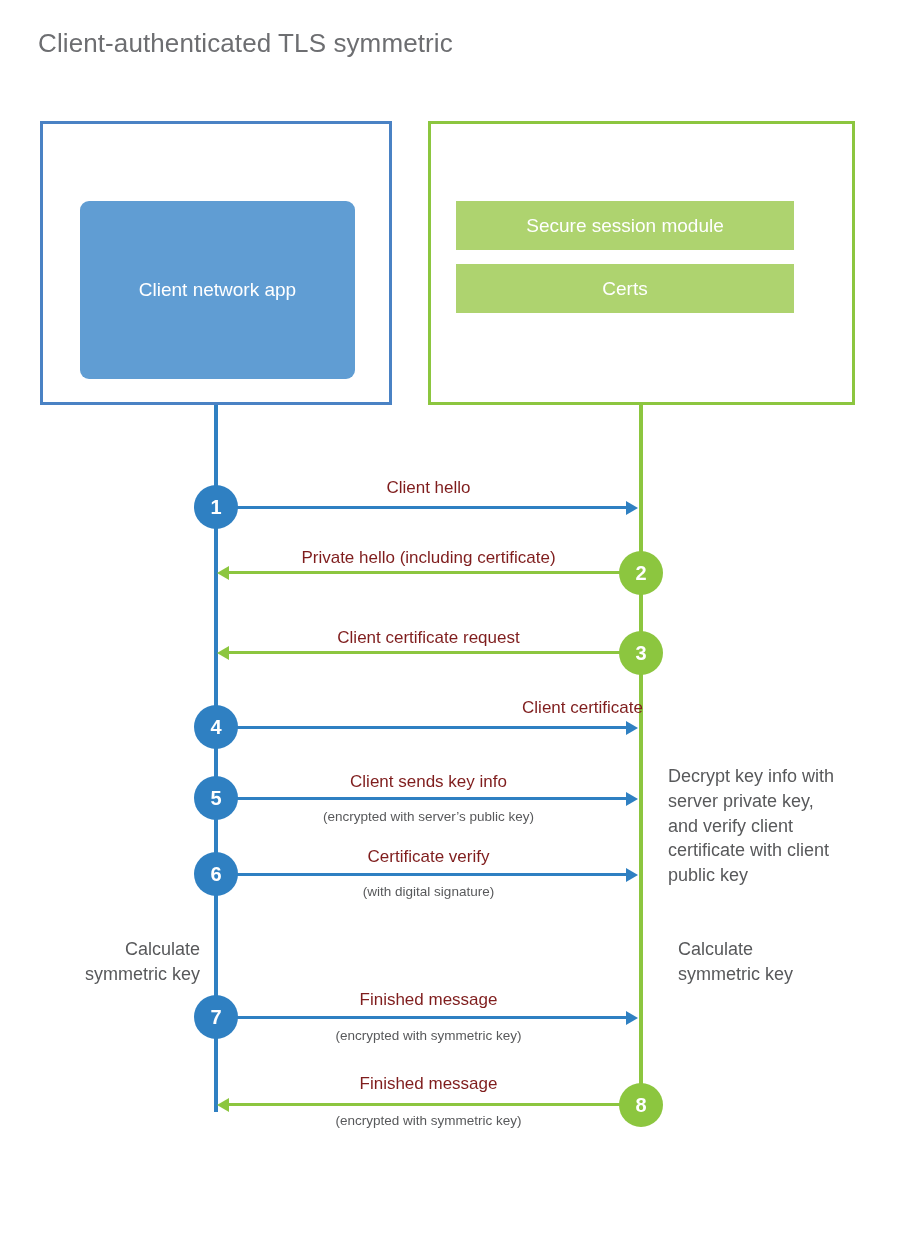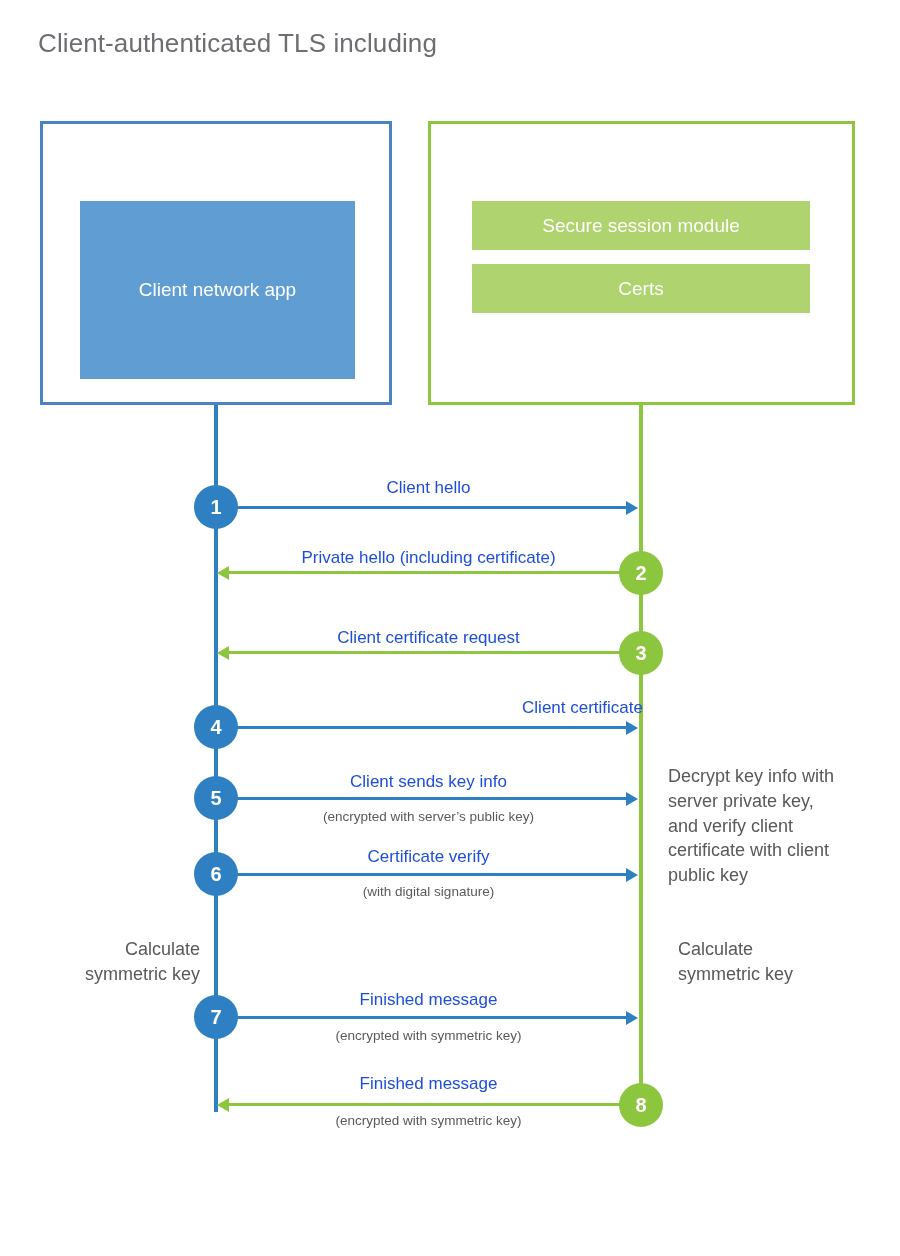--- a/index.html
+++ b/index.html
@@ -69,26 +69,27 @@
     background: #609dd3;
     color: #ffffff;
     font-size: 19px;
     display: flex;
     align-items: center;
     justify-content: center;
     text-align: center;
     line-height: 1.35;
     padding: 0 10px;
     box-sizing: border-box;
+    border-radius: 9px;
   }
 
   
   .server-bar {
     position: absolute;
-    left: 41px;
+    left: 25px;
     width: 338px;
     height: 49px;
     background: #aed36f;
     color: #ffffff;
     font-size: 19px;
     display: flex;
     align-items: center;
     justify-content: center;
     text-align: center;
   }
@@ -156,21 +157,21 @@
     border-right: 12px solid currentColor;
   }
   .arrow.blue  .head { color: #2f80c2; }
   .arrow.green .head { color: #8cc63f; }
 
   
   .msg-label {
     position: absolute;
     text-align: center;
     font-size: 17px;
-    color: #1d4ed8;
+    color: #7f1d1d;
     white-space: nowrap;
   }
   .msg-sub {
     position: absolute;
     text-align: center;
     font-size: 13.5px;
     color: #58595b;
     white-space: nowrap;
   }
 
@@ -180,21 +181,21 @@
     font-size: 18px;
     line-height: 1.38;
     color: #58595b;
   }
   .side-note.right-align { text-align: right; }
   .side-note.left-align  { text-align: left; }
 </style>
 </head>
 <body>
 
-<div id="page-title">Client-authenticated TLS including</div>
+<div id="page-title">Client-authenticated TLS symmetric</div>
 
 <div class="party-box" id="client-box">
   <div id="client-app-block">Client network app</div>
 </div>
 
 <div class="party-box" id="server-box">
   <div class="server-bar b0">Secure session module</div>
   <div class="server-bar b1">Certs</div>
 </div>
 

